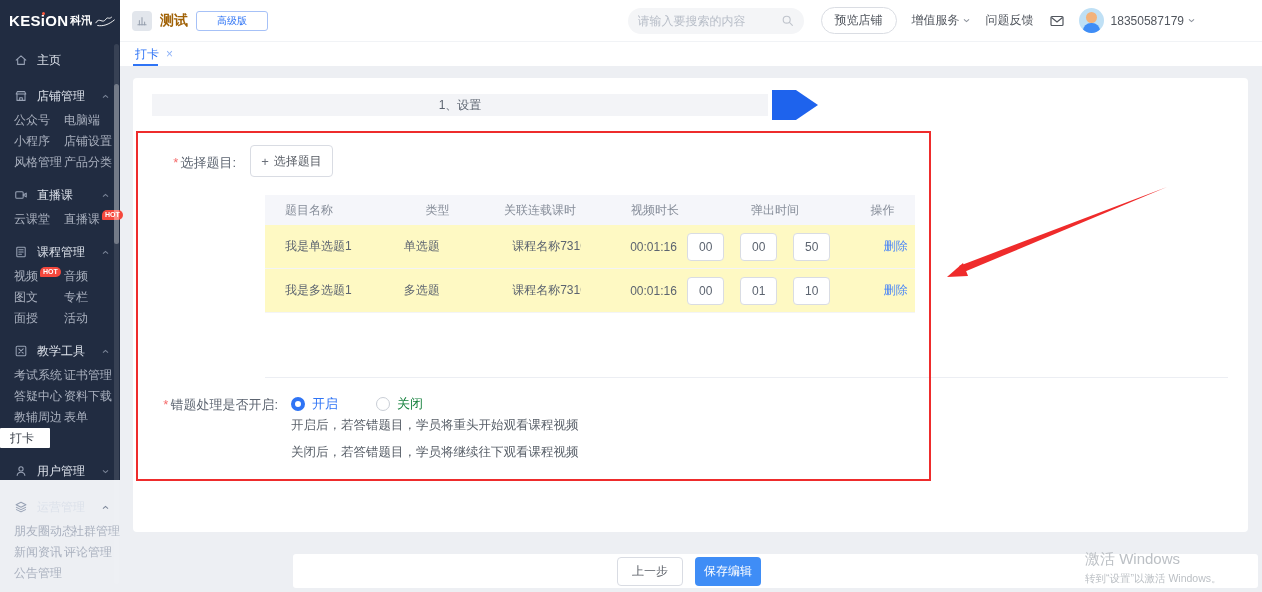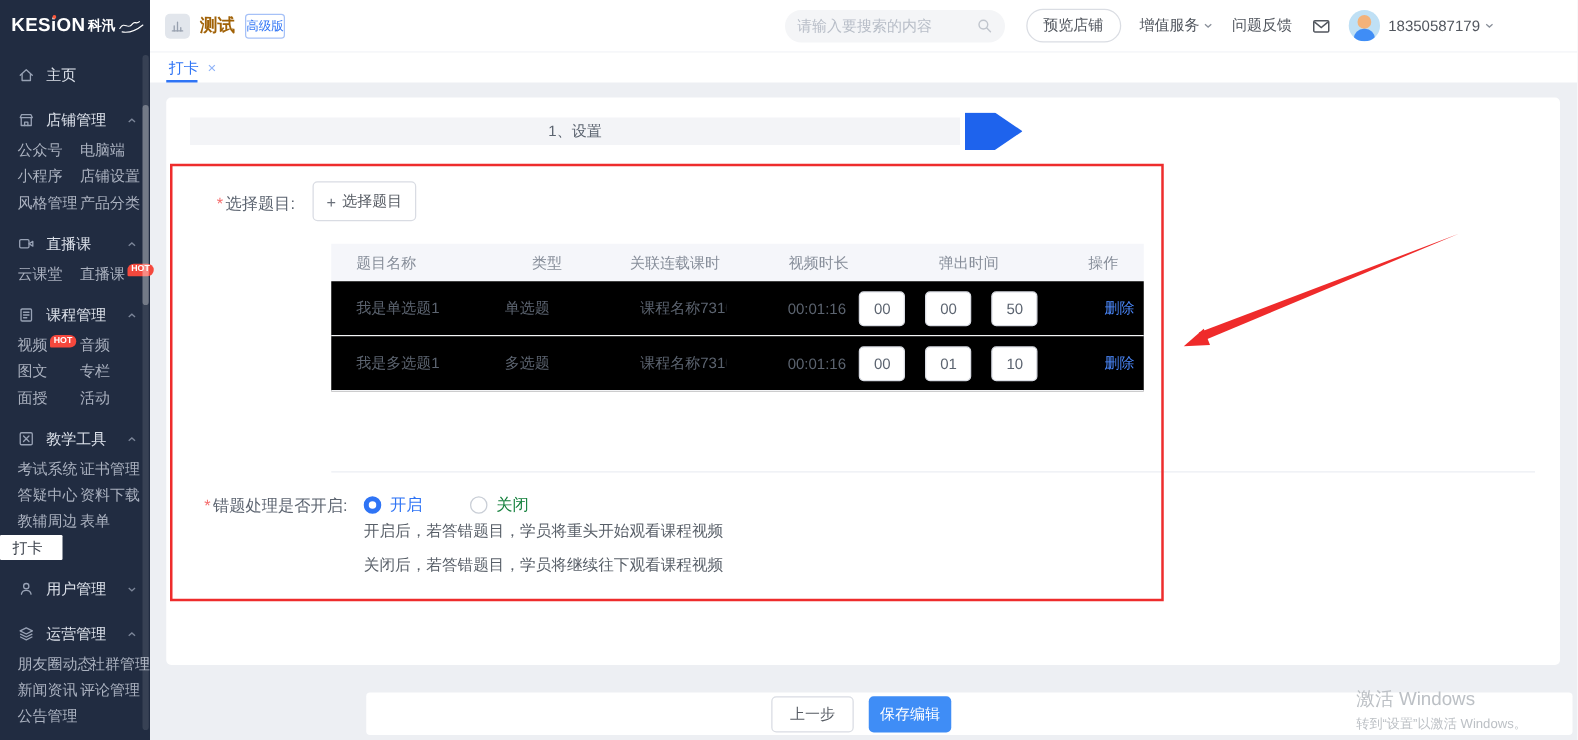--- a/index.html
+++ b/index.html
@@ -1,21 +1,21 @@
 <!DOCTYPE html>
 <html style="--accent: #2f74f5; --step: #1e63ed; --link: #4a86f7; --save: #3f8df6; --sidebar: #212c41; --red: #ee2c2c; --hot: #f5483d;"><head>
 <meta charset="utf-8">
 <style>
   * { margin:0; padding:0; box-sizing:border-box; }
   html,body { width:1262px; height:592px; overflow:hidden; }
   body { font-family:"Liberation Sans","DejaVu Sans",sans-serif; background:#edeff3; position:relative; }
   #app { position:relative; width:1262px; height:592px; overflow:hidden; }
 
   
-  .sidebar { position:absolute; left:0; top:0; width:120px; height:592px; background:var(--sidebar,#212c41); z-index:5; }
+  .sidebar { position:absolute; left:0; top:0; width:120px; height:480px; background:var(--sidebar,#212c41); z-index:5; }
   .logo { height:40px; display:flex; align-items:center; padding-left:9px; }
   .logo-text { font-size:15px; font-weight:700; color:#fff; letter-spacing:.3px; }
   .logo-i { position:relative; }
   .logo-i::after { content:""; position:absolute; left:1px; top:0px; width:3px; height:3px; border-radius:50%; background:#ff5a3c; }
   .logo-cn { font-size:11px; color:#fff; margin-left:2px; font-weight:700; }
   .logo-mark { margin-left:2px; display:flex; }
   .menu { padding-top:6px; }
   .group + .group { margin-top:8px; }
   .group.partial { margin-top:4px; }
   .ghead { height:28px; display:flex; align-items:center; padding:0 10px 0 14px; color:#dce1ea; font-size:12px; cursor:pointer; }
@@ -27,21 +27,21 @@
   .s1 { min-width:50px; }
   .sitem.active { background:#fff; color:#3c424c; margin-left:-14px; padding:0 10px; height:20px; line-height:20px; border-radius:1px; }
   .hot { display:inline-block; margin-left:2px; transform:translateY(-6px); background:var(--hot,#f5483d); color:#fff; font-size:7px; line-height:8px; padding:1px 3px; border-radius:5px 5px 5px 1px; font-weight:700; }
   .sb-track { position:absolute; top:44px; right:1px; width:5px; height:540px; background:rgba(255,255,255,.10); border-radius:3px; }
   .sb-thumb { position:absolute; top:40px; left:0; width:5px; height:160px; background:rgba(255,255,255,.30); border-radius:3px; }
 
   
   .header { position:absolute; left:120px; top:0; width:1142px; height:41px; background:#fff; display:flex; align-items:center; padding:0 66px 0 12px; z-index:4; }
   .ws-icon { width:20px; height:20px; border-radius:4px; background:#e2e6ec; color:#97a0ae; display:flex; align-items:center; justify-content:center; flex:none; }
   .ws-title { font-size:14px; font-weight:700; color:#a16207; margin-left:8px; white-space:nowrap; }
-  .badge { margin-left:8px; font-size:10px; color:var(--accent,#2f74f5); border:1px solid #a6c1f7; border-radius:3px; padding:2px 0; background:#fff; white-space:nowrap; }
+  .badge { margin-left:8px; font-size:10px; color:var(--accent,#2f74f5); border:1px solid #a6c1f7; border-radius:3px; padding:2px 20px; background:#fff; white-space:nowrap; }
   .search { margin-left:auto; width:176px; height:26px; background:#f4f5f7; border-radius:14px; display:flex; align-items:center; padding:0 10px; }
   .search input { border:0; background:transparent; outline:0; flex:1; font-size:12px; color:#333; font-family:inherit; min-width:0; }
   .search input::placeholder { color:#b8bec8; }
   .sicon { color:#c0c5cd; display:flex; flex:none; }
   .pill { margin-left:17px; height:27px; border:1px solid #dadde3; border-radius:14px; background:#fff; color:#51565e; font-size:12px; display:flex; align-items:center; padding:0 13px; cursor:pointer; white-space:nowrap; }
   .hitem { margin-left:15px; font-size:12px; color:#51565e; display:flex; align-items:center; gap:2px; cursor:pointer; white-space:nowrap; }
   .chev-sm { display:flex; color:#8a909a; }
   .mail { margin-left:15px; color:#51565e; display:flex; cursor:pointer; }
   .avatar { margin-left:14px; width:25px; height:25px; border-radius:50%; background:#bfe0f5; position:relative; overflow:hidden; flex:none; cursor:pointer; }
   .avatar::before { content:""; position:absolute; left:7px; top:4px; width:11px; height:11px; border-radius:50%; background:#f3b27a; }
@@ -61,21 +61,21 @@
   .steparrow { position:absolute; left:620px; top:-4px; width:46px; height:30px; background:var(--step,#1e63ed); clip-path:polygon(0 0,52% 0,100% 50%,52% 100%,0 100%); }
   .step2 { position:absolute; left:646px; top:0; right:0; height:100%; background:var(--step,#1e63ed); color:#fff; font-size:12px; display:flex; align-items:center; justify-content:center; cursor:pointer; }
 
   .frow1-label { position:absolute; left:0; top:76px; width:103px; text-align:right; font-size:13px; color:#5c6470; }
   .req { color:#f56c6c; margin-right:2px; }
   .add-btn { position:absolute; left:117px; top:67px; width:83px; height:32px; border:1px solid #d9dce3; border-radius:4px; background:#fff; color:#565b63; font-size:12px; display:flex; align-items:center; justify-content:center; gap:5px; cursor:pointer; }
   .plus { font-size:13px; color:#6a707a; }
 
   .qtable { position:absolute; left:132px; top:117px; width:650px; }
   .thead { height:30px; background:#f5f6fa; display:flex; align-items:center; color:#868d99; font-size:12px; }
-  .trow { height:44px; display:flex; align-items:center; font-size:12px; color:#5c6470; border-bottom:1px solid #f3f4f6; background:#000000;gap:46px; }
+  .trow { height:44px; display:flex; align-items:center; font-size:12px; color:#5c6470; border-bottom:1px solid #f3f4f6; background:#fef9c3;gap:46px; }
   .c0 { width:140px; padding-left:20px; text-align:left; }
   .c1 { width:65px; text-align:center; }
   .c2 { width:140px; text-align:center; }
   .trow .c2 { text-align:left; padding-left:25px; white-space:nowrap; overflow:hidden; }
   .c3 { width:90px; text-align:center; }
   .c4 { width:150px; text-align:center; }
   .c5 { width:65px; text-align:center; }
   .pops { display:flex; gap:16px; margin-left:-39px; }
   .pin { width:37px; height:28px; border:1px solid #d9dce3; border-radius:4px; text-align:center; font-size:12px; color:#5c6470; background:#fff; outline:none; font-family:inherit; }
   .del { color:var(--link,#4a86f7); cursor:pointer; }

